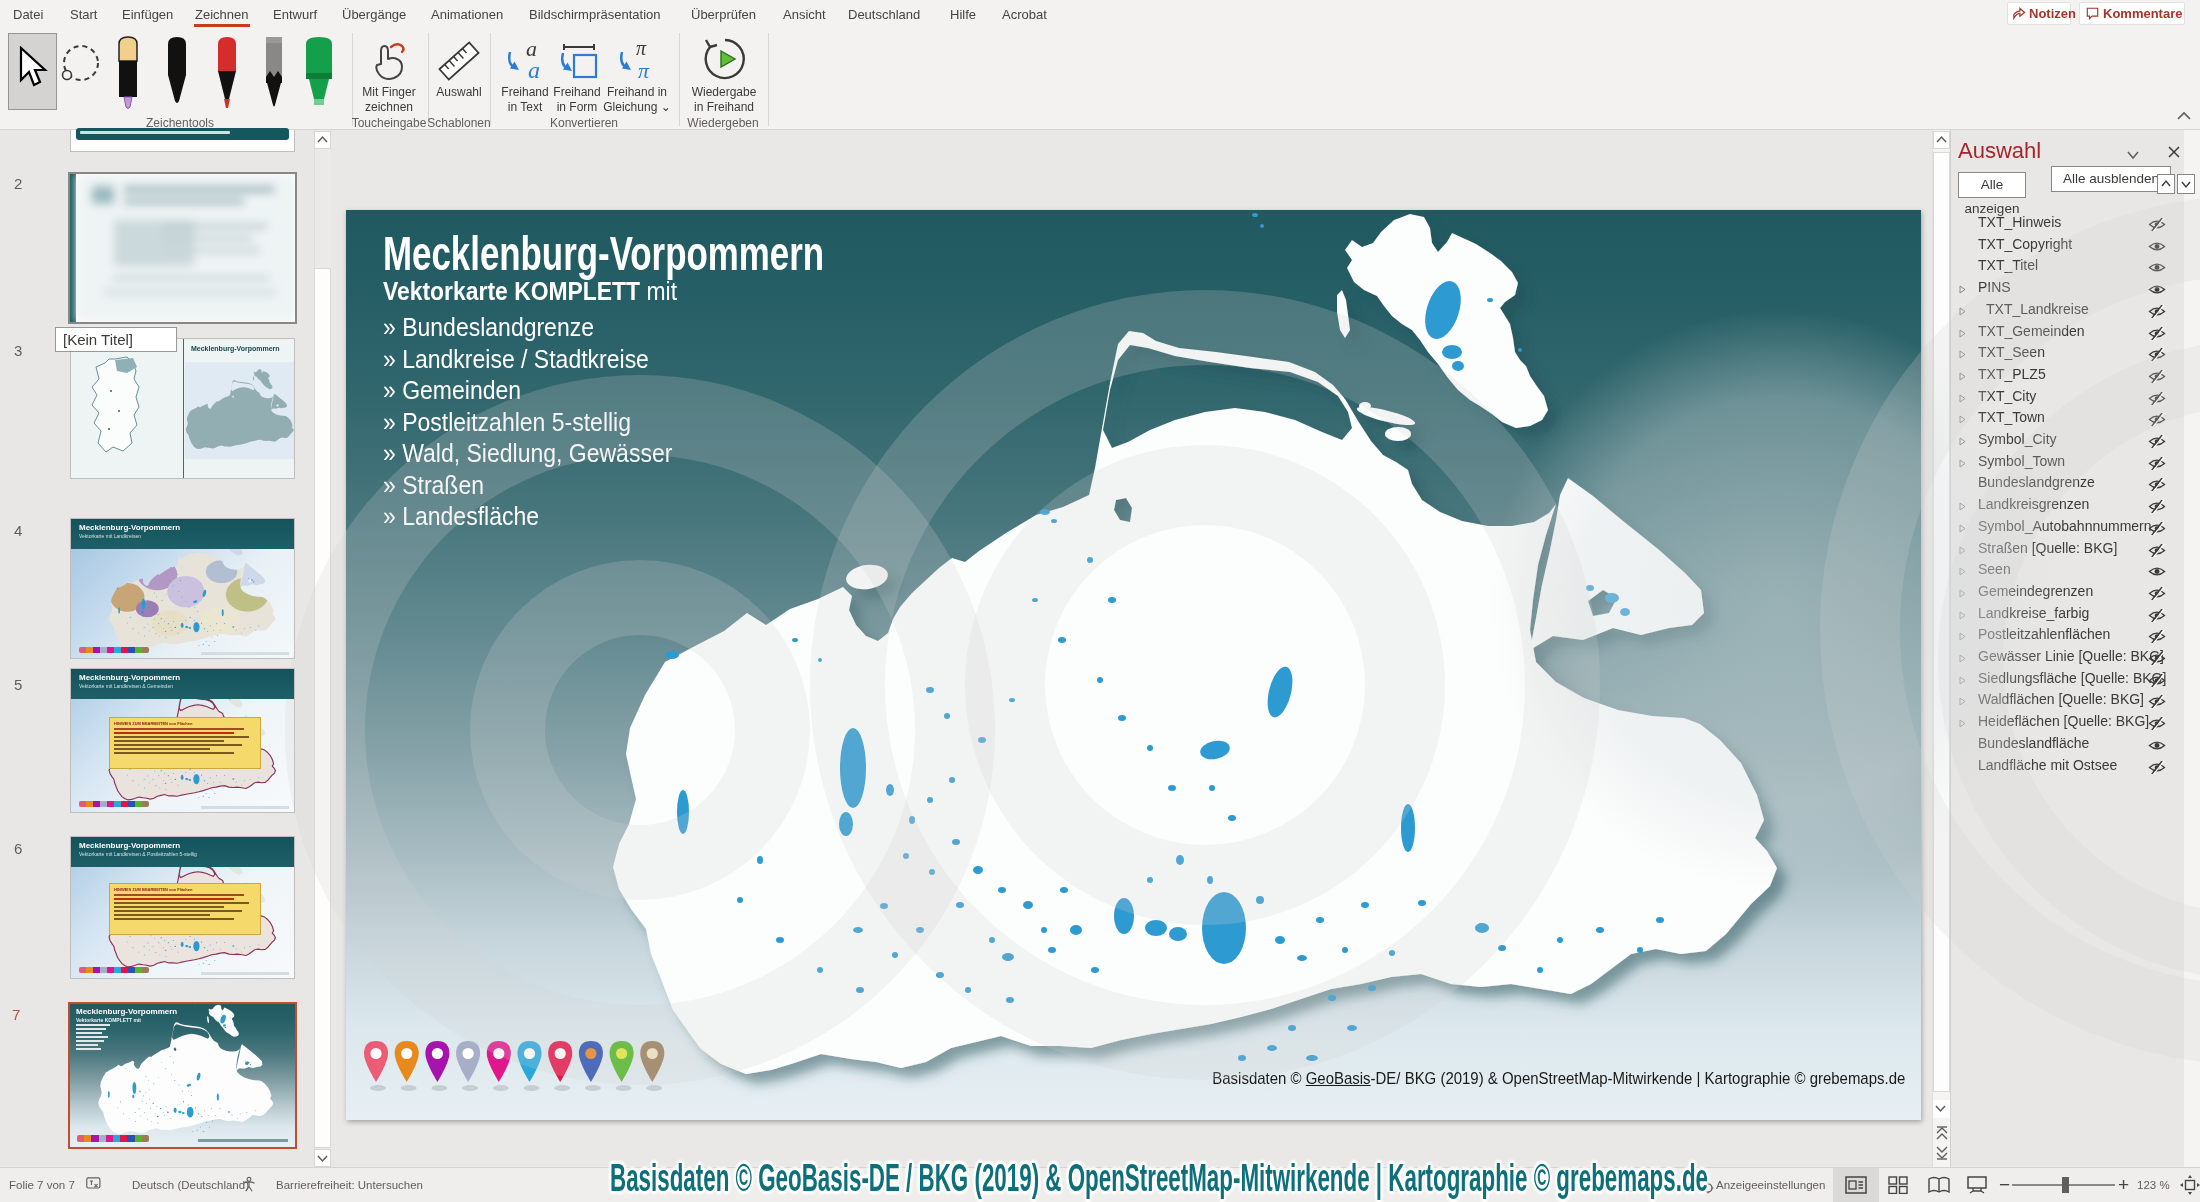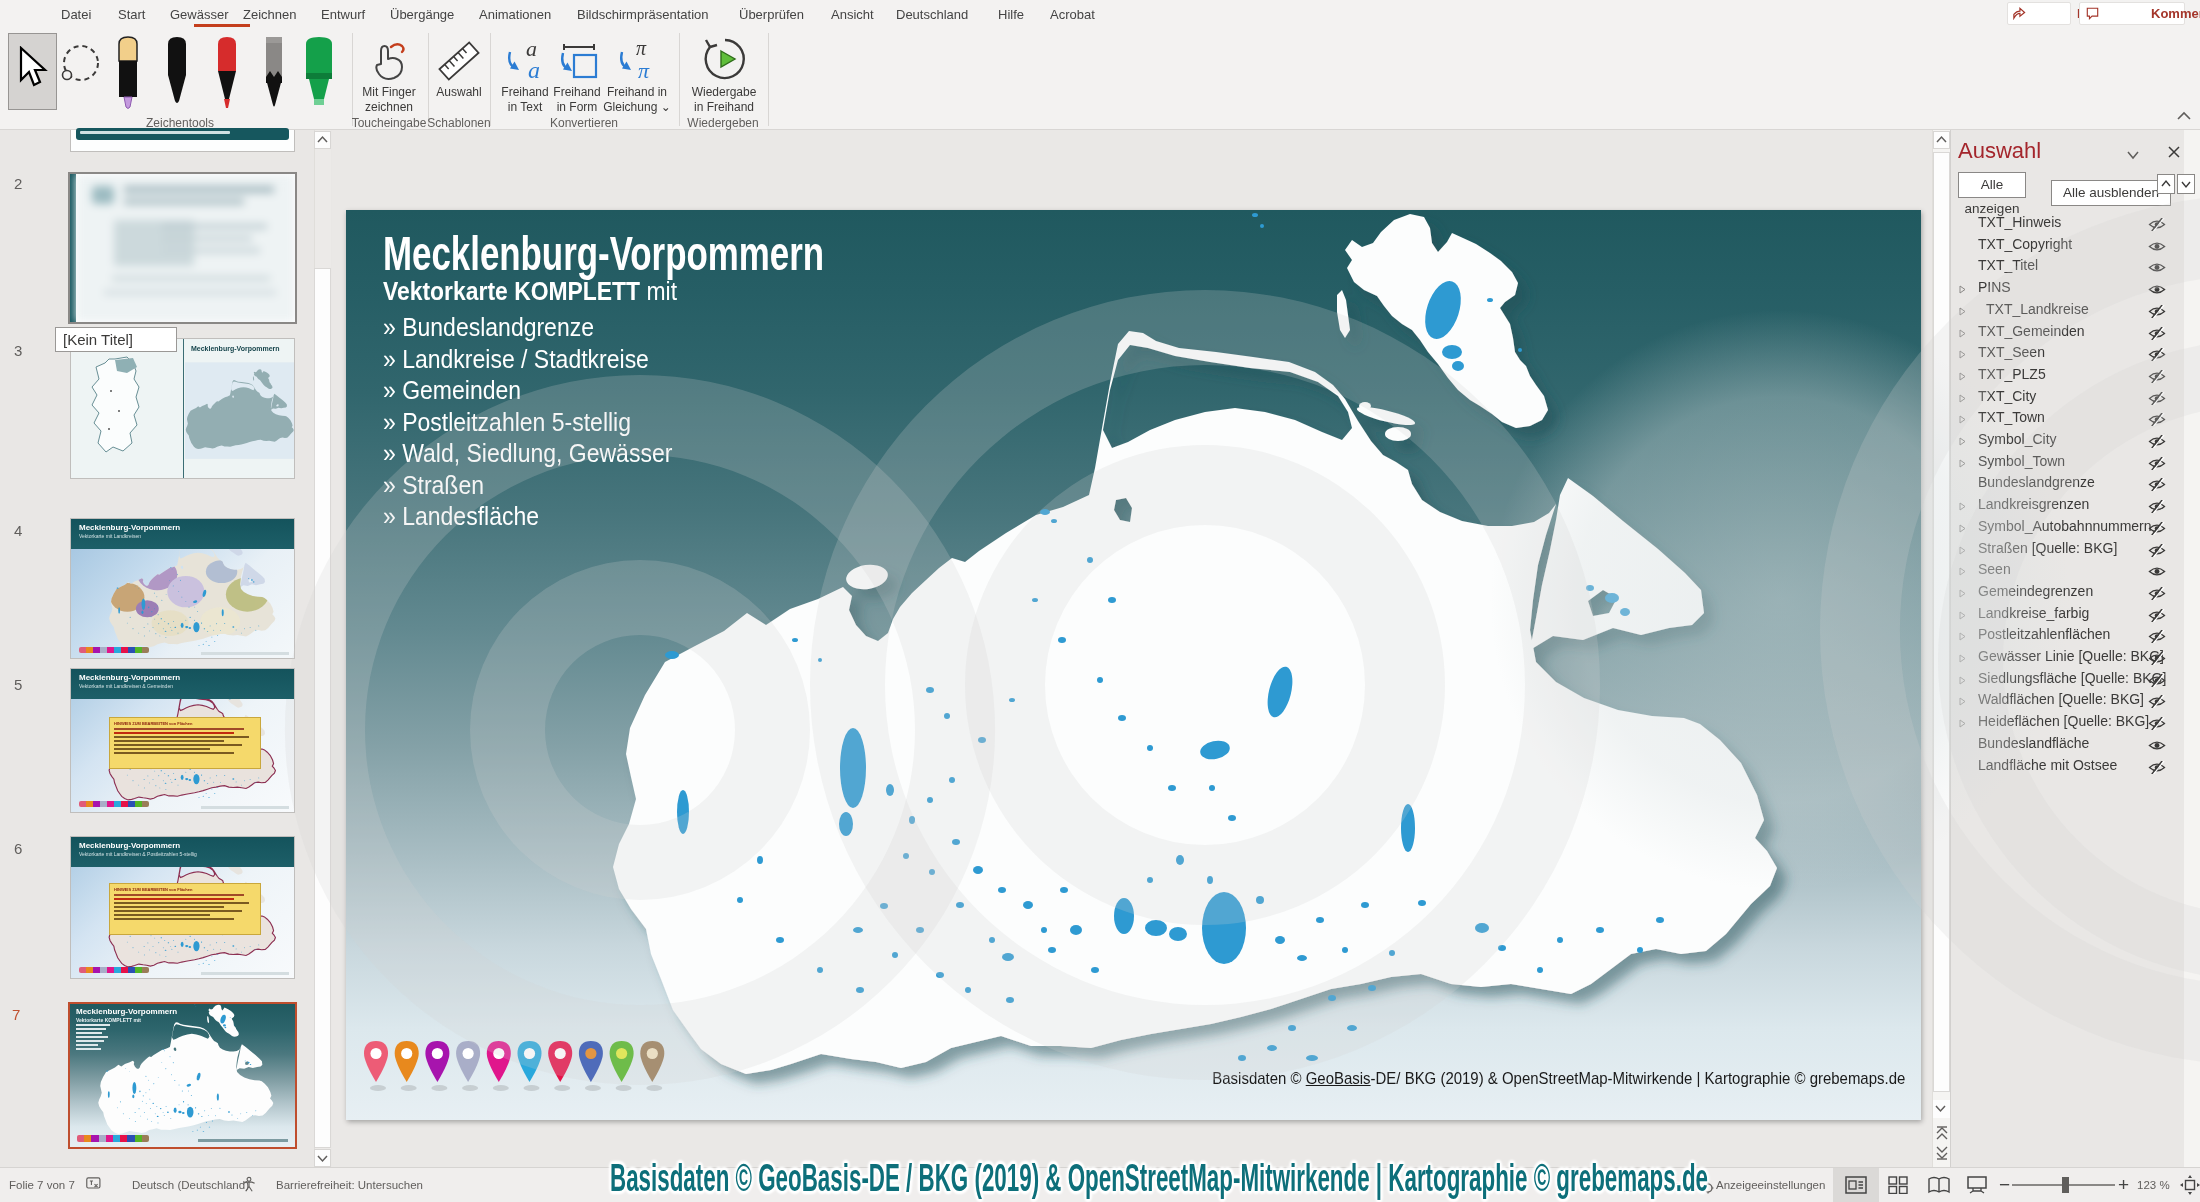--- a/index.html
+++ b/index.html
@@ -1,20 +1,20 @@
 <!DOCTYPE html>
 <html lang="de"><head><meta charset="utf-8">
 <style>
 html,body{margin:0;padding:0;width:2200px;height:1202px;overflow:hidden;
 font-family:"Liberation Sans",sans-serif;background:#eae8e6;position:relative;}
 *{box-sizing:border-box;}
 .abs{position:absolute;}
 
 #menubar{position:absolute;left:0;top:0;width:2200px;height:28px;background:#f3f2f1;}
-#menubar .mi{position:absolute;top:7px;font-size:13px;color:#444;white-space:nowrap;margin-left:48px;}
+#menubar .mi{position:absolute;top:7px;font-size:13px;color:#444;white-space:nowrap;}
 #ribbon{position:absolute;left:0;top:28px;width:2200px;height:102px;background:#f3f2f1;border-bottom:1px solid #d8d6d4;}
 .gsep{position:absolute;top:5px;width:1px;height:93px;background:#d8d6d4;}
 .glabel{position:absolute;top:88px;font-size:12px;color:#605e5c;text-align:center;transform:translateX(-50%);white-space:nowrap;}
 .ilabel{position:absolute;font-size:12px;color:#3b3a39;text-align:center;transform:translateX(-50%);white-space:nowrap;line-height:15px;}
 
 #leftpanel{position:absolute;left:0;top:130px;width:332px;height:1037px;background:#e9e7e5;}
 #editor{position:absolute;left:332px;top:130px;width:1618px;height:1037px;background:#eae8e6;}
 #rightpanel{position:absolute;left:1950px;top:130px;width:250px;height:1037px;background:#e9e7e5;border-left:1px solid #d2d0ce;}
 #statusbar{position:absolute;left:0;top:1167px;width:2200px;height:35px;background:#f0eeed;border-top:1px solid #d6d4d2;font-size:11.5px;color:#605e5c;}
 
@@ -27,21 +27,21 @@
 #wm{position:absolute;left:0;top:0;width:2200px;height:1202px;pointer-events:none;}
 #wmtext{position:absolute;left:610px;top:1156px;font-size:39px;font-weight:bold;color:#0d6f7a;
 white-space:nowrap;transform-origin:0 50%;
 text-shadow:0 0 2px #fff,0 0 4px #fff,0 0 6px #fff,2px 2px 3px #fff,-2px -2px 3px #fff,2px -2px 3px #fff,-2px 2px 3px #fff,0 3px 3px #fff,0 -3px 3px #fff,3px 0 3px #fff,-3px 0 3px #fff;}
 </style></head>
 <body>
 
 <div id="menubar">
  <span class="mi" style="left:13px">Datei</span>
  <span class="mi" style="left:70px">Start</span>
- <span class="mi" style="left:122px">Gewässer</span>
+ <span class="mi" style="left:122px">Einfügen</span>
  <span class="mi" style="left:195px">Zeichnen</span>
  <span class="abs" style="left:194px;top:24px;width:56px;height:3px;background:#c43e1c"></span>
  <span class="mi" style="left:273px">Entwurf</span>
  <span class="mi" style="left:342px">Übergänge</span>
  <span class="mi" style="left:431px">Animationen</span>
  <span class="mi" style="left:529px">Bildschirmpräsentation</span>
  <span class="mi" style="left:691px">Überprüfen</span>
  <span class="mi" style="left:783px">Ansicht</span>
  <span class="mi" style="left:848px">Deutschland</span>
  <span class="mi" style="left:950px">Hilfe</span>
@@ -517,21 +517,21 @@
 <div id="rightpanel"></div>
 <div class="abs" style="left:2184px;top:130px;width:16px;height:1037px;background:#f5f4f2"></div>
 <div class="abs" style="left:1958px;top:138px;font-size:22px;color:#a4262c">Auswahl</div>
 <svg class="abs" style="left:2126px;top:150px" width="14" height="10" viewBox="0 0 14 10">
     <path d="M2 2 L7 8 L12 2" fill="none" stroke="#605e5c" stroke-width="1.5"></path>
   </svg>
 <svg class="abs" style="left:2166px;top:144px" width="16" height="16" viewBox="0 0 16 16">
     <path d="M3 3 L13 13 M13 3 L3 13" stroke="#3b3a39" stroke-width="1.5"></path>
   </svg>
 <div class="abs" style="left:1958px;top:172px;width:68px;height:26px;background:#fff;border:1px solid #8a8886;font-size:13.5px;color:#3b3a39;text-align:center;line-height:24px">Alle anzeigen</div>
-<div class="abs" style="left:2051px;top:180px;width:120px;height:26px;background:#fff;border:1px solid #8a8886;font-size:13.5px;color:#3b3a39;text-align:center;line-height:24px">Alle ausblenden</div>
+<div class="abs" style="left:2051px;top:166px;width:120px;height:26px;background:#fff;border:1px solid #8a8886;font-size:13.5px;color:#3b3a39;text-align:center;line-height:24px">Alle ausblenden</div>
 <div class="abs" style="left:2157px;top:174px;width:18px;height:20px;background:#fff;border:1px solid #8a8886">
  <svg width="16" height="18" viewBox="0 0 16 18">
       <path d="M4 11 L8 6 L12 11" fill="none" stroke="#3b3a39" stroke-width="1.4"></path>
     </svg></div>
 <div class="abs" style="left:2177px;top:174px;width:18px;height:20px;background:#fff;border:1px solid #8a8886">
  <svg width="16" height="18" viewBox="0 0 16 18">
       <path d="M4 7 L8 12 L12 7" fill="none" stroke="#3b3a39" stroke-width="1.4"></path>
     </svg></div>
 <svg width="0" height="0" style="position:absolute">
     <defs>

